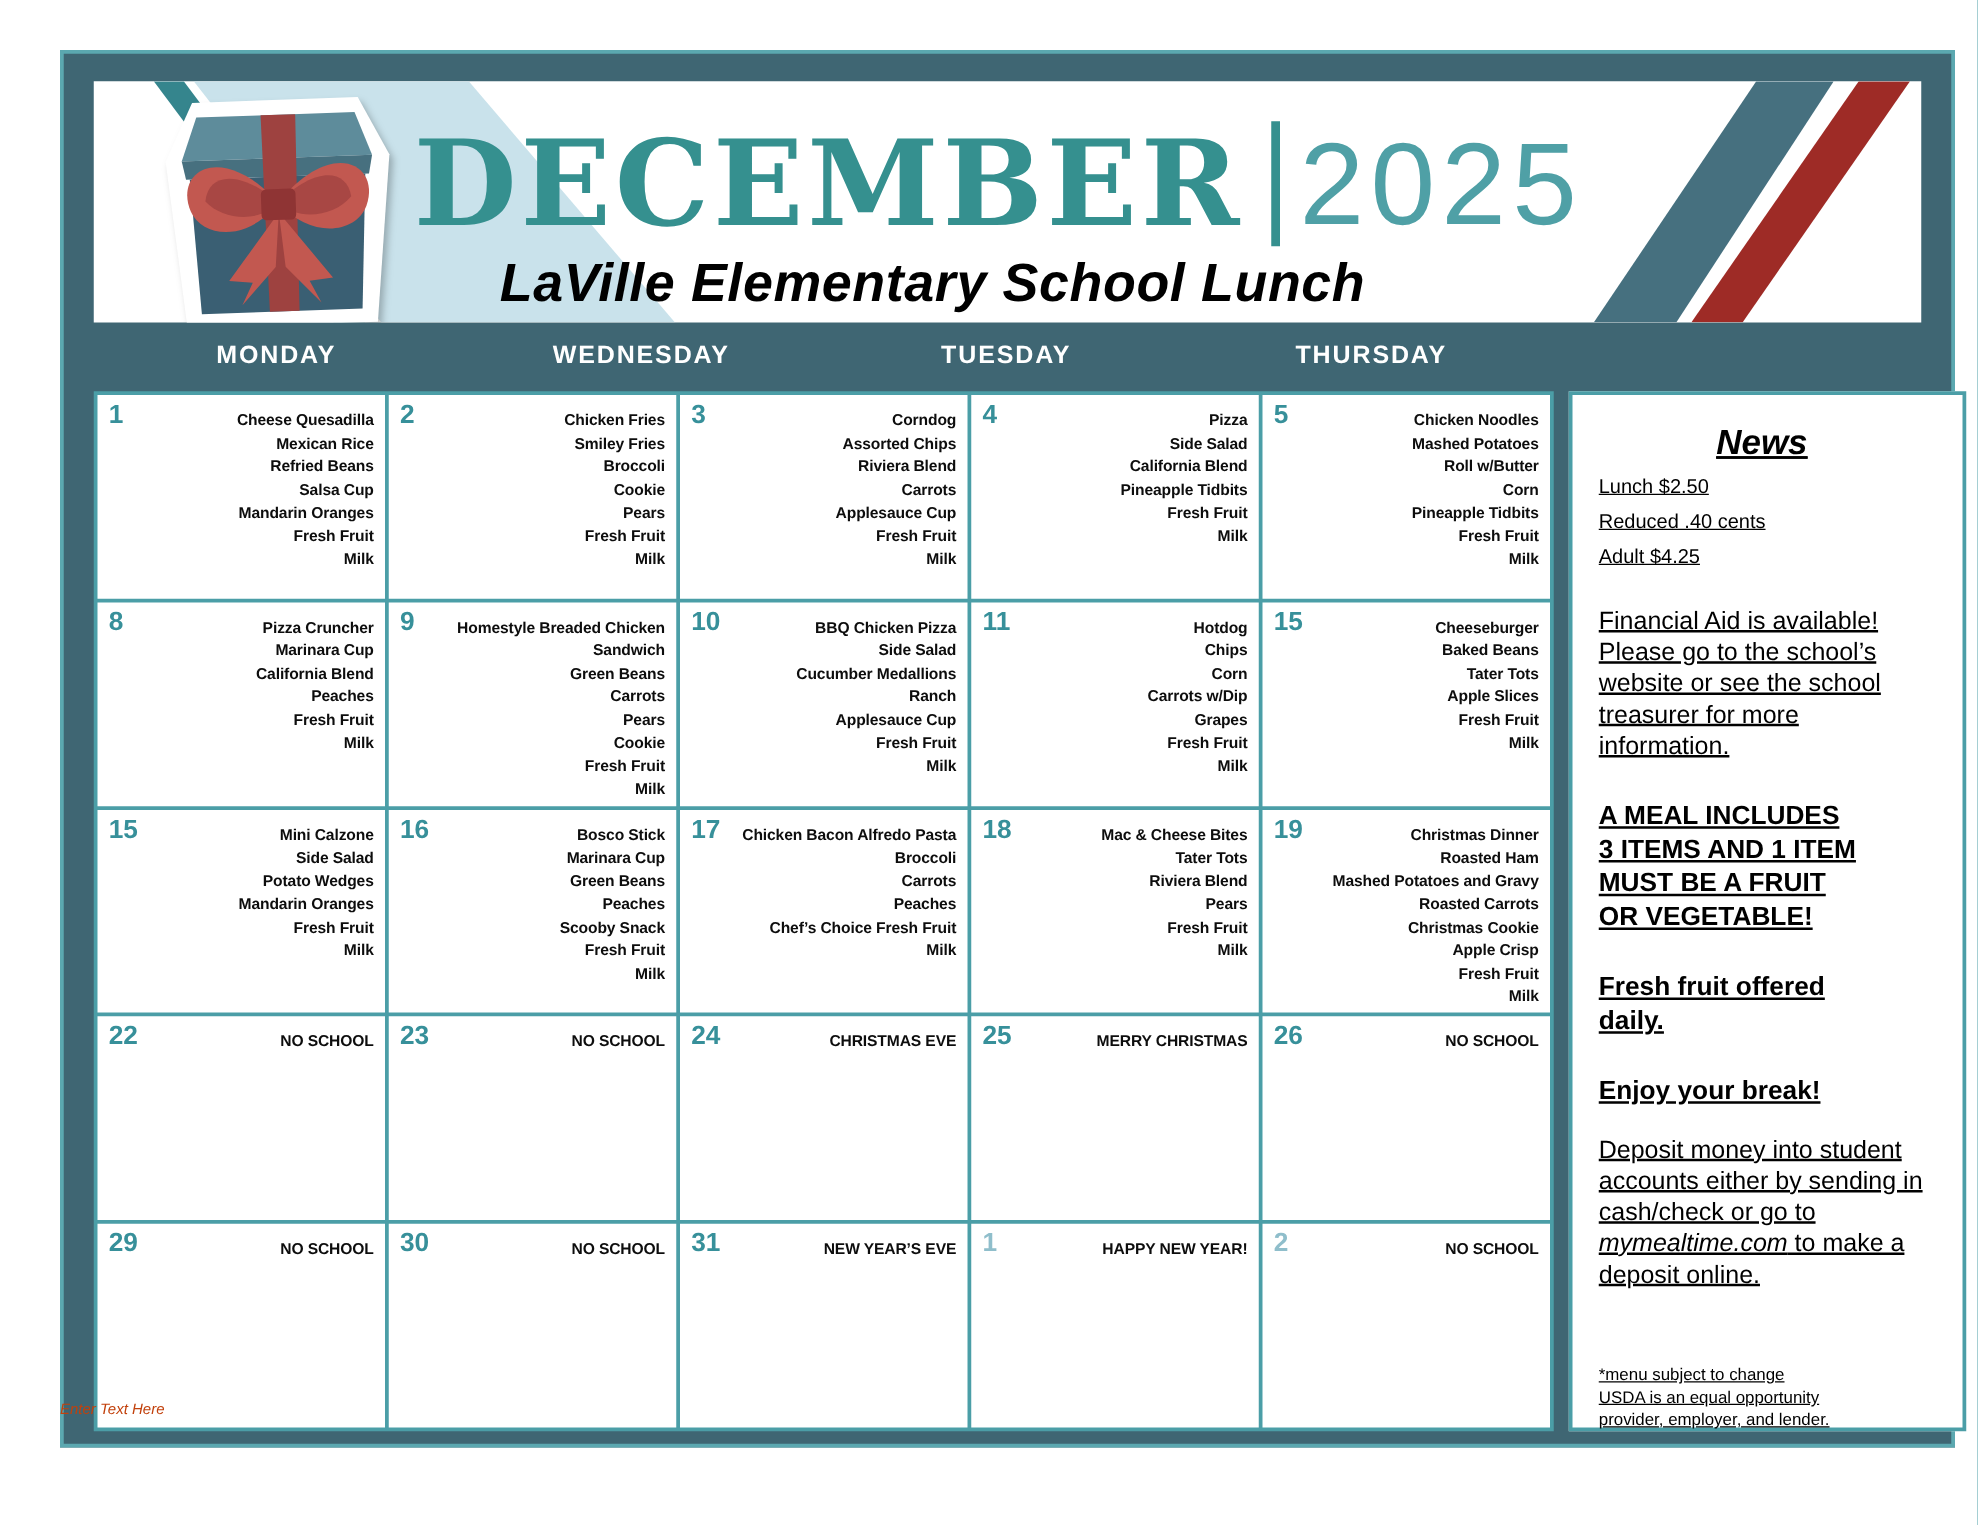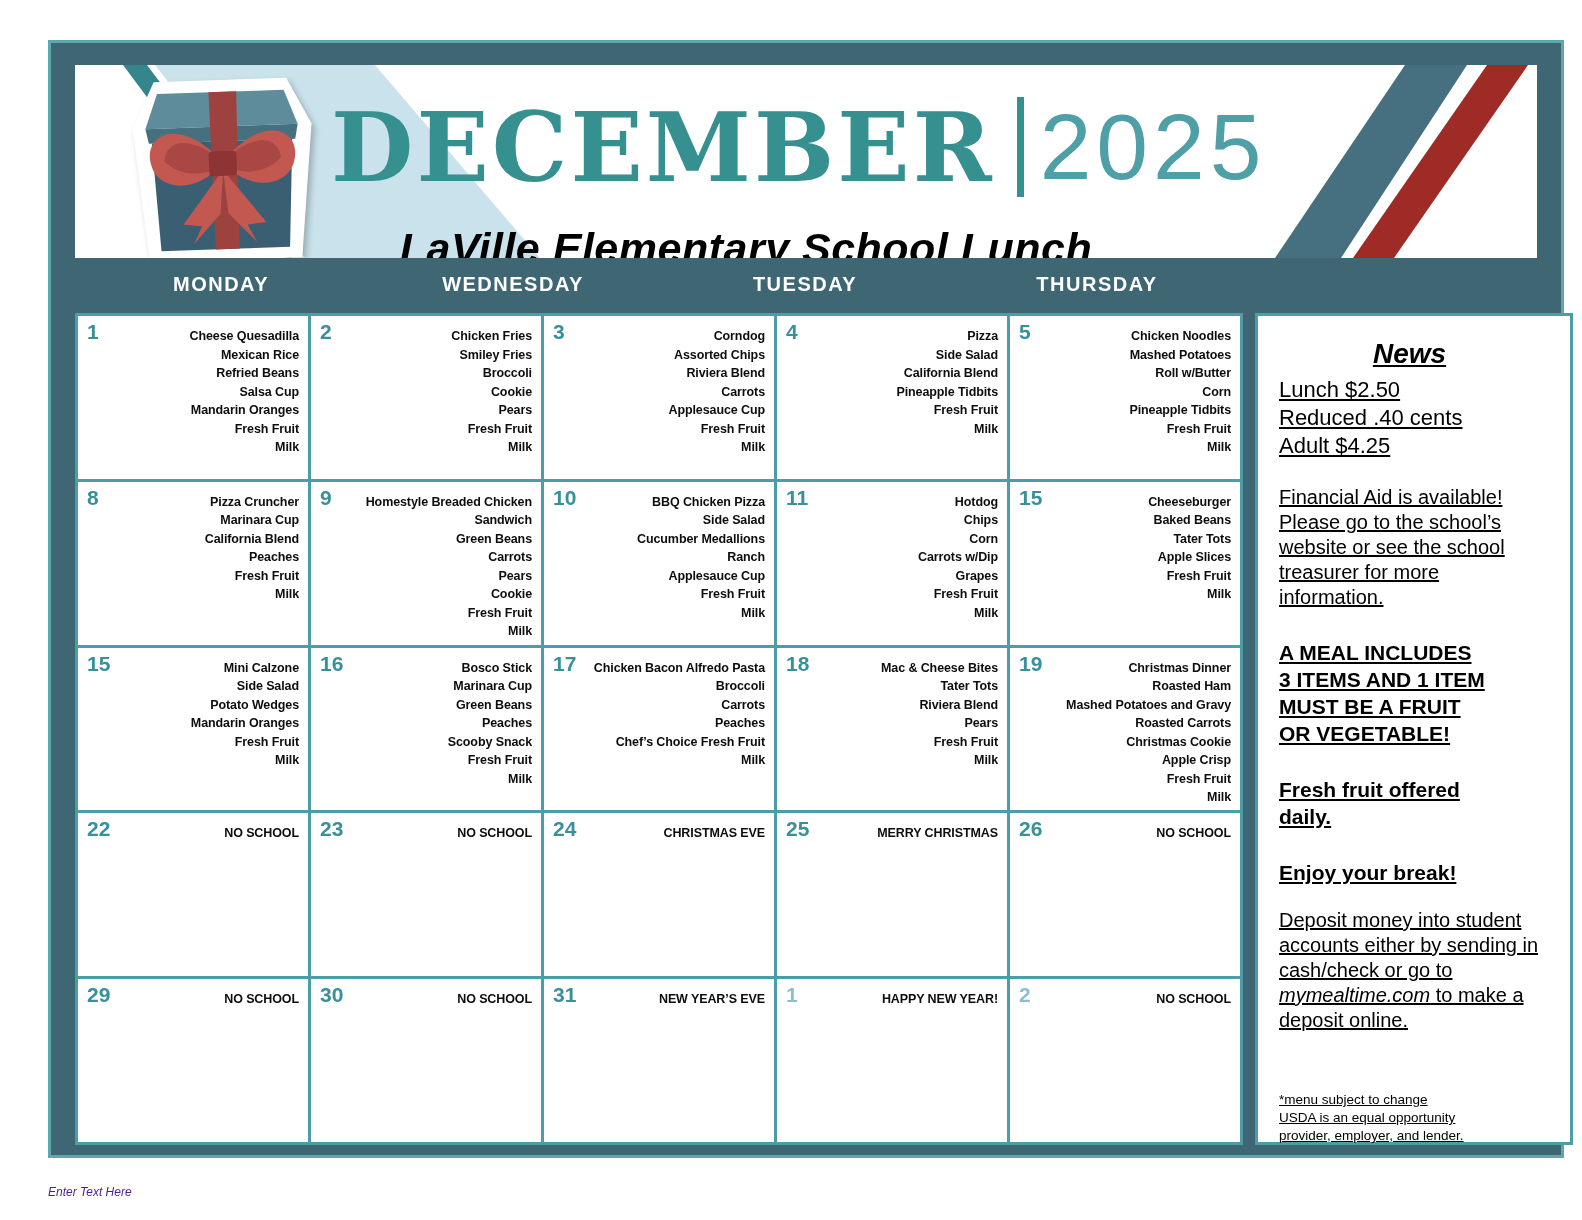--- a/index.html
+++ b/index.html
@@ -24,21 +24,21 @@
   .gift{position:absolute;left:44px;top:10px;width:208px;height:188px;filter:drop-shadow(3px 4px 3px rgba(0,0,0,0.25));}
   .title-row{position:absolute;left:256px;top:26px;height:112px;display:flex;align-items:center;}
   .month-title{
     font-family:"DejaVu Serif",serif;font-weight:bold;font-size:95px;line-height:1;
     color:#35908F;letter-spacing:3px;white-space:nowrap;
   }
   .title-divider{width:7px;height:100px;background:#35908F;margin:0 16px 0 22px;}
   .year-title{font-size:93px;line-height:1;font-weight:400;color:#4FA0A6;letter-spacing:5px;}
   .subtitle{
     position:absolute;left:0;right:120px;top:138px;text-align:center;
-    font-size:43px;font-weight:bold;font-style:italic;color:#000;letter-spacing:0.5px;margin-top:21px;
+    font-size:43px;font-weight:bold;font-style:italic;color:#000;letter-spacing:0.5px;
   }
   
   .weekdays{position:absolute;left:24px;top:215px;width:1168px;height:55px;display:flex;}
   .weekday{flex:1;text-align:center;line-height:52px;color:#ffffff;font-weight:bold;font-size:20px;letter-spacing:1.5px;}
   
   .grid{
     position:absolute;left:24px;top:270px;width:1168px;height:832px;
     background:#4B9EA7;display:grid;grid-template-columns:repeat(5,1fr);
     grid-template-rows:repeat(5,1fr);gap:3px;padding:3px;box-sizing:border-box;
   }
@@ -51,28 +51,28 @@
   }
   
   .news{
     position:absolute;left:1204px;top:270px;width:318px;height:832px;background:#ffffff;
     border:3px solid #4B9EA7;box-sizing:border-box;padding:22px 30px 16px 21px;color:#000;text-decoration:underline;
   }
   .news-title{
     text-align:center;font-size:28px;font-weight:bold;font-style:italic;
     text-decoration:underline;margin:0 0 6px 0;
   }
-  .news-prices{font-size:22px;line-height:28px;white-space:pre-line;}
+  .news-prices{font-size:16px;line-height:28px;white-space:pre-line;}
   .news-par{font-size:20px;line-height:25px;white-space:pre-line;margin-top:25px;}
   .news-bold{font-size:21px;font-weight:bold;line-height:27px;white-space:pre-line;margin-top:29px;}
   .news-deposit{font-size:20px;line-height:25px;margin-top:22px;}
   .news-site{font-style:italic;}
   .news-fine{font-size:13.5px;line-height:18px;white-space:pre-line;margin-top:58px;}
   
-  .footer-note{position:absolute;left:48px;top:1185px;font-size:12px;font-style:italic;color:#4c1d95;}
+  .footer-note{position:absolute;left:48px;top:1120px;font-size:12px;font-style:italic;color:#c2410c;}
 </style>
 </head>
 <body>
 
 <div class="poster">
 
   <div class="header-band">
     <div class="stripe stripe-teal-left"></div>
     <div class="stripe stripe-lightblue"></div>
     <div class="stripe stripe-slate-right"></div>

